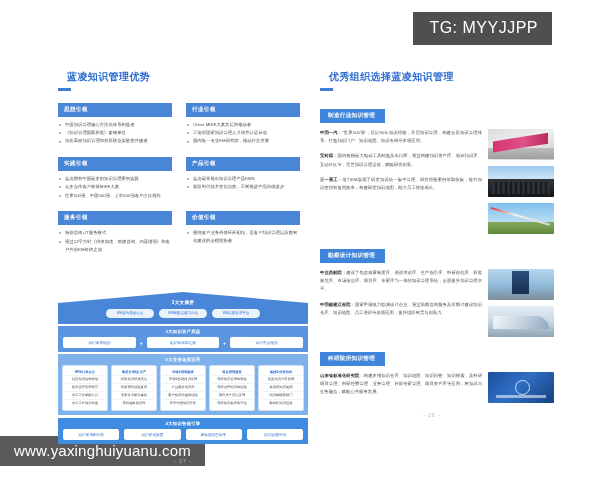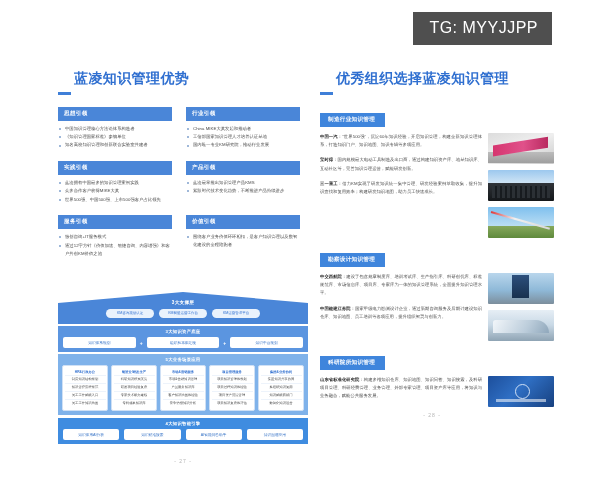--- a/index.html
+++ b/index.html
@@ -25,22 +25,22 @@
     background:#595959;color:#fff;
     font-size:15px;letter-spacing:.2px;
     padding:6px 14px 7px 14px;
   }
 
   
   .col-left{position:absolute;left:58px;top:70px;width:250px;}
   .col-right{position:absolute;left:320px;top:70px;width:240px;}
 
   .sec-title{
-    font-size:14px;font-weight:bold;color:#2f6fd0;letter-spacing:.4px;
-    margin:0 0 4px 16px;
+    font-size:10px;font-weight:bold;color:#2f6fd0;letter-spacing:.4px;
+    margin:0 0 4px 9px;
   }
   .sec-rule{width:13px;height:2.5px;background:#3f7fd8;margin-bottom:12px;}
 
   
   .cards{display:flex;flex-wrap:wrap;}
   .card{width:114px;margin:0 14px 11px 0;}
   .card:nth-child(2n){margin-right:0;}
   .card-head{
     background:#4a86d8;color:#fff;
     font-size:5.6px;font-weight:bold;letter-spacing:.3px;
@@ -180,20 +180,21 @@
     content:"";position:absolute;left:12%;bottom:14%;width:76%;height:3px;
     background:rgba(255,255,255,.55);
   }
 </style>
 </head>
 <body>
 
 <div class="page">
 
   <div class="wm-tag">TG: MYYJJPP</div>
+  <div class="wm-url">www.yaxinghuiyuanu.com</div>
 
   <div class="col-left">
     <div class="sec-title">蓝凌知识管理优势</div>
     <div class="sec-rule"></div>
     <div class="cards" id="cards">
         <div class="card">
           <div class="card-head">思想引领</div>
           <div class="bullet">中国知识管理核心方法论体系构造者</div>
           <div class="bullet">《知识管理国家标准》参编单位</div>
           <div class="bullet">知名高校知识管理和创新联合实验室共建者</div>

